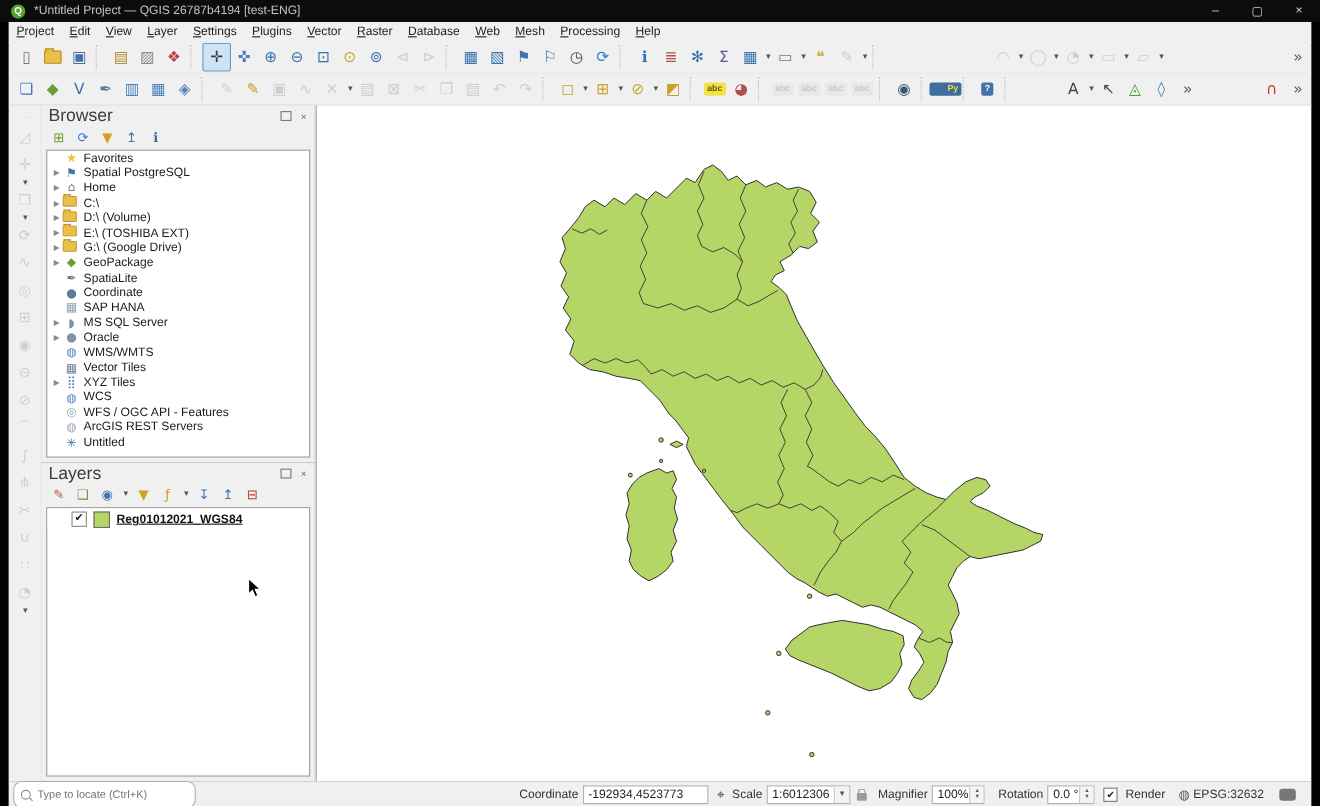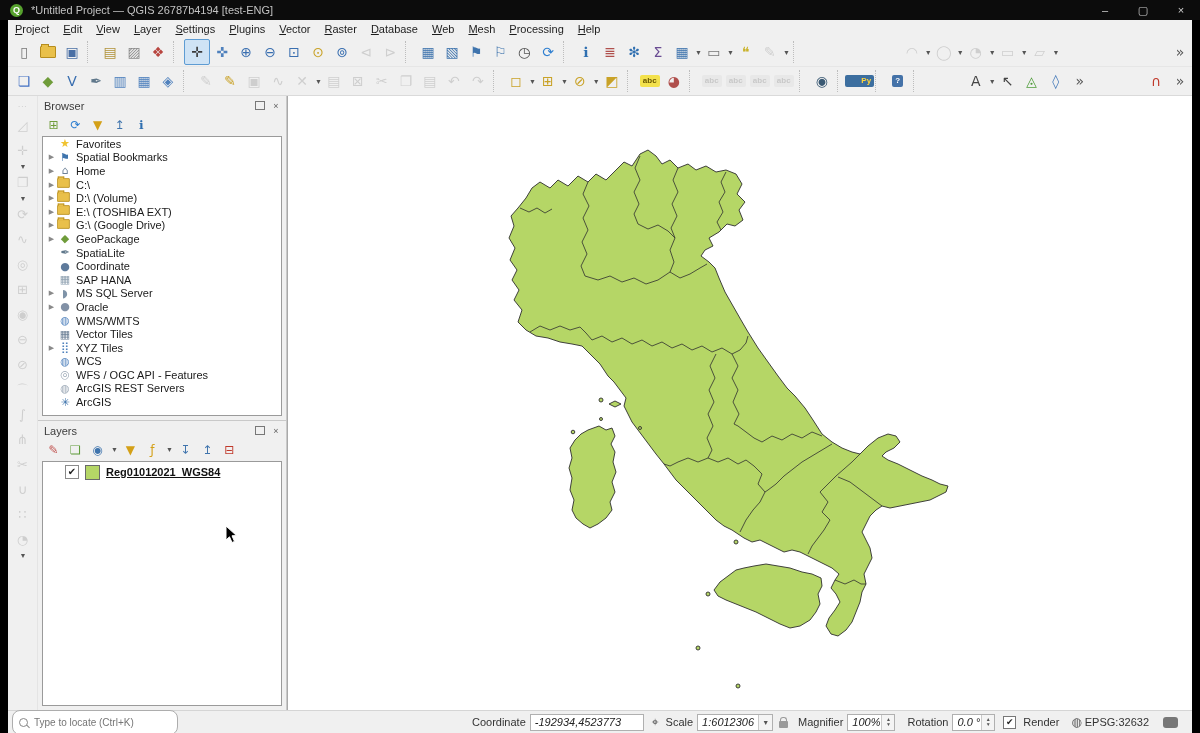--- a/index.html
+++ b/index.html
@@ -33,21 +33,21 @@
   .folder:before{content:"";position:absolute;left:0;top:-3px;width:6px;height:2px;background:#e9c04a;border:1px solid #b68d1e;border-bottom:none;}
   
   .leftbar{position:absolute;left:0;top:96px;bottom:23px;width:30px;background:#f0f0f0;display:flex;flex-direction:column;align-items:center;padding-top:6px;box-sizing:border-box;border-right:1px solid #e4e4e4;}
   .leftbar .tbtn{width:24px;height:25px;}
   .lhandle{color:#c0c0c0;font-size:8px;letter-spacing:1px;margin-bottom:2px;}
   
   .panel{position:absolute;left:30px;width:249px;background:#f0f0f0;box-sizing:border-box;border-right:1px solid #c9c9c9;}
   #browser-panel{top:96px;height:324px;}
   #layers-panel{top:420px;height:290px;border-top:1px solid #c9c9c9;}
   .ptitle{height:17px;display:flex;align-items:center;padding:1px 4px 0 6px;}
-  .ptitle .ptext{font-size:11px;color:#3c3c3c;}
+  .ptitle .ptext{font-size:16px;color:#3c3c3c;}
   .pbtns{margin-left:auto;display:flex;gap:4px;}
   .pbtn{width:12px;height:12px;font-size:9px;color:#666;display:flex;align-items:center;justify-content:center;}
   .pfloat{width:8px;height:7px;border:1px solid #777;display:inline-block;}
   .ptools{height:21px;display:flex;align-items:center;padding-left:6px;gap:3px;}
   .ptools .tbtn{width:19px;height:19px;}
   .ptools .gi{font-size:12px;}
   .treebox{position:absolute;left:4px;right:4px;bottom:4px;background:#fff;border:1px solid #9a9a9a;overflow:hidden;}
   #browser-tree{top:40px;}
   #layers-list{top:40px;}
   .trow{display:flex;align-items:center;height:13.6px;padding-left:3px;}
@@ -62,21 +62,21 @@
   
   .mapcanvas{position:absolute;left:279px;right:0;top:96px;bottom:23px;background:#fff;border-left:1px solid #a9a9a9;box-sizing:border-box;}
   
   .statusbar{position:absolute;left:0;right:0;bottom:0;height:23px;background:#f0f0f0;border-top:1px solid #d5d5d5;
     display:flex;align-items:center;font-size:11px;color:#333;padding:0 4px;box-sizing:border-box;}
   .locate{width:152px;height:15px;border:1px solid #adadad;border-radius:8px;background:#fff;display:flex;align-items:center;padding:4px 6px;gap:4px;}
   .locate input{border:none;outline:none;font-size:10px;width:120px;color:#777;background:transparent;}
   .minimag{width:7px;height:7px;border:1.4px solid #888;border-radius:50%;position:relative;flex:0 0 auto;}
   .minimag:after{content:"";position:absolute;width:4px;height:1.4px;background:#888;left:6px;top:7px;transform:rotate(45deg);}
   .sblabel{margin:0 4px;flex:0 0 auto;}
-  .sbbox{background:#fff;border:1px solid #b0b0b0;height:15px;display:flex;align-items:center;padding:0 4px;font-size:11px;color:#222;font-style:italic;}
+  .sbbox{background:#fff;border:1px solid #b0b0b0;height:15px;display:flex;align-items:center;padding:0 4px;font-size:11px;color:#222;}
   .coordbox{width:104px;}
   .combo{width:66px;position:relative;}
   .combo .ca{position:absolute;right:0;top:0;bottom:0;width:13px;border-left:1px solid #c9c9c9;display:flex;align-items:center;justify-content:center;font-size:7px;color:#555;background:#f4f4f4;}
   .spin{position:relative;padding-right:14px;}
   .spin .sa{position:absolute;right:0;top:0;bottom:0;width:12px;border-left:1px solid #c9c9c9;background:#f4f4f4;display:flex;flex-direction:column;align-items:center;justify-content:center;font-size:5px;color:#555;line-height:1;}
   .lock{width:9px;height:7px;background:#9a9a9a;border-radius:1px;position:relative;margin:4px 6px 0 6px;flex:0 0 auto;}
   .lock:before{content:"";position:absolute;left:1px;top:-4px;width:5px;height:4px;border:1.3px solid #9a9a9a;border-bottom:none;border-radius:3px 3px 0 0;}
   .scb{width:11px;height:11px;border:1px solid #777;background:#fff;font-size:9px;line-height:10px;text-align:center;color:#222;margin-right:3px;flex:0 0 auto;}
   .globe{font-size:12px;color:#555;margin:0 3px 0 8px;font-family:"DejaVu Sans",sans-serif;}
   .bubble{width:15px;height:11px;background:#777;border-radius:3px;position:relative;margin-left:14px;margin-right:10px;flex:0 0 auto;}
@@ -461,21 +461,21 @@
       </div>
     <div class="treebox" id="browser-tree">
         <div class="trow">
           <span class="arrowcol" style="font-size: 7px;"></span>
           <span class="ticon" style="color: rgb(240, 195, 48);">★</span>
           <span class="tlabel">Favorites</span>
         </div>
         <div class="trow">
           <span class="arrowcol" style="font-size: 7px;">▶</span>
           <span class="ticon" style="color: rgb(63, 116, 173);">⚑</span>
-          <span class="tlabel">Spatial Bookmarks</span>
+          <span class="tlabel">Spatial PostgreSQL</span>
         </div>
         <div class="trow">
           <span class="arrowcol" style="font-size: 7px;">▶</span>
           <span class="ticon" style="color: rgb(107, 127, 149);">⌂</span>
           <span class="tlabel">Home</span>
         </div>
         <div class="trow">
           <span class="arrowcol" style="font-size: 7px;">▶</span>
           <span class="ticon"><span class="folder"></span></span>
           <span class="tlabel">C:\</span>
@@ -551,21 +551,21 @@
           <span class="tlabel">WFS / OGC API - Features</span>
         </div>
         <div class="trow">
           <span class="arrowcol" style="font-size: 7px;"></span>
           <span class="ticon" style="color: rgb(154, 167, 181);">◍</span>
           <span class="tlabel">ArcGIS REST Servers</span>
         </div>
         <div class="trow">
           <span class="arrowcol" style="font-size: 7px;"></span>
           <span class="ticon" style="color: rgb(63, 116, 173);">✳</span>
-          <span class="tlabel">ArcGIS</span>
+          <span class="tlabel">Untitled</span>
         </div>
       </div>
   </div>
 
   <div class="panel" id="layers-panel">
     <div class="ptitle">
       <span class="ptext">Layers</span>
       <span class="pbtns">
         <span class="pbtn">
             <span class="pfloat"></span>

